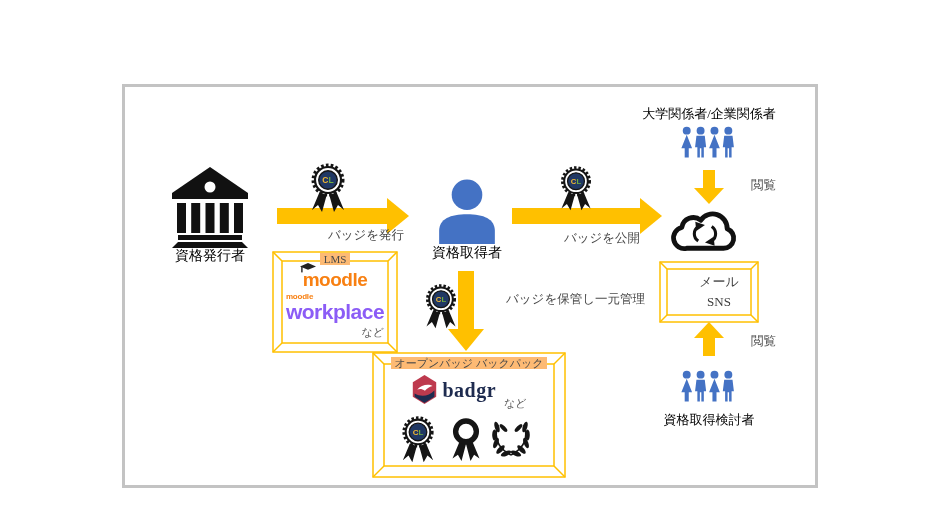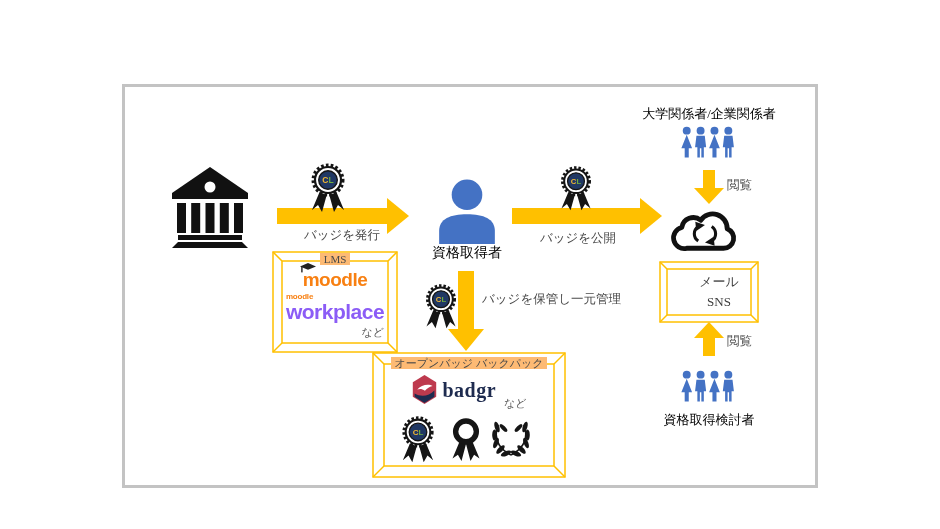--- a/index.html
+++ b/index.html
@@ -3,21 +3,21 @@
 <meta charset="utf-8">
 <style>
   html,body{margin:0;padding:0;background:#fff;}
   .canvas{position:relative;width:940px;height:529px;background:#fff;overflow:hidden;
           font-family:"Liberation Serif","DejaVu Serif",serif;color:#3d3d3d;}
   .abs{position:absolute;}
   .frame{position:absolute;left:122px;top:84px;width:690px;height:398px;border:3px solid #c3c3c3;background:#fff;}
   .lbl{color:#000000;white-space:nowrap;}
   .ctr{text-align:center;}
   .node-label{font-size:14px;}
-  .flow-label{font-size:12.5px;color:#4a4a4a;}
+  .flow-label{font-size:12.5px;color:#4a4a4a;margin-left:24px;}
   .small-label{font-size:13px;}
   svg{display:block;}
   .boxtitle{position:absolute;left:0;right:0;text-align:center;font-size:11px;color:#4a4a4a;}
   .boxtitle span{background:#fdba74;padding:0 4px;}
   .etc{position:absolute;font-size:11px;color:#595959;}
   .moodle-word{font-family:"Liberation Sans","DejaVu Sans",sans-serif;font-weight:bold;color:#f88012;font-size:19px;letter-spacing:-0.5px;line-height:1;}
   .wp-small{font-family:"Liberation Sans","DejaVu Sans",sans-serif;font-weight:bold;color:#f88012;font-size:8px;line-height:1;letter-spacing:-0.2px;}
   .wp-word{font-family:"Liberation Sans","DejaVu Sans",sans-serif;font-weight:bold;color:#8b5cf6;font-size:21px;line-height:1;letter-spacing:-0.5px;}
   .badgr-word{font-weight:bold;color:#1e2b4f;font-size:20px;line-height:1;letter-spacing:0.5px;}
   .channel-text{font-size:13px;line-height:1.5;}
@@ -83,20 +83,21 @@
       <rect x="9" y="42" width="9" height="30"></rect>
       <rect x="23.2" y="42" width="9" height="30"></rect>
       <rect x="37.5" y="42" width="9" height="30"></rect>
       <rect x="51.8" y="42" width="9" height="30"></rect>
       <rect x="66" y="42" width="9" height="30"></rect>
       <rect x="10" y="74" width="64" height="5"></rect>
       <polygon points="10,81 74,81 80,87 4,87"></polygon>
     </g>
     <circle cx="42" cy="26" r="5.5" fill="#ffffff"></circle>
   </svg>
+  <div class="abs lbl ctr node-label" style="left:145px;top:247px;width:130px">資格発行者</div>
 
   <svg class="abs" style="left:277px;top:198px" width="132" height="36" viewBox="0 0 132 36">
     <rect x="0" y="10" width="110" height="16" fill="#FFC000"></rect>
     <polygon points="110,0 132,18 110,36" fill="#FFC000"></polygon>
   </svg>
   <svg class="abs" style="left:306px;top:160px" width="44" height="56" viewBox="0 0 44 56">
       <use href="#badge-cl"></use>
     </svg>
   <div class="abs lbl ctr flow-label" style="left:272px;top:227px;width:140px">バッジを発行</div>
 

